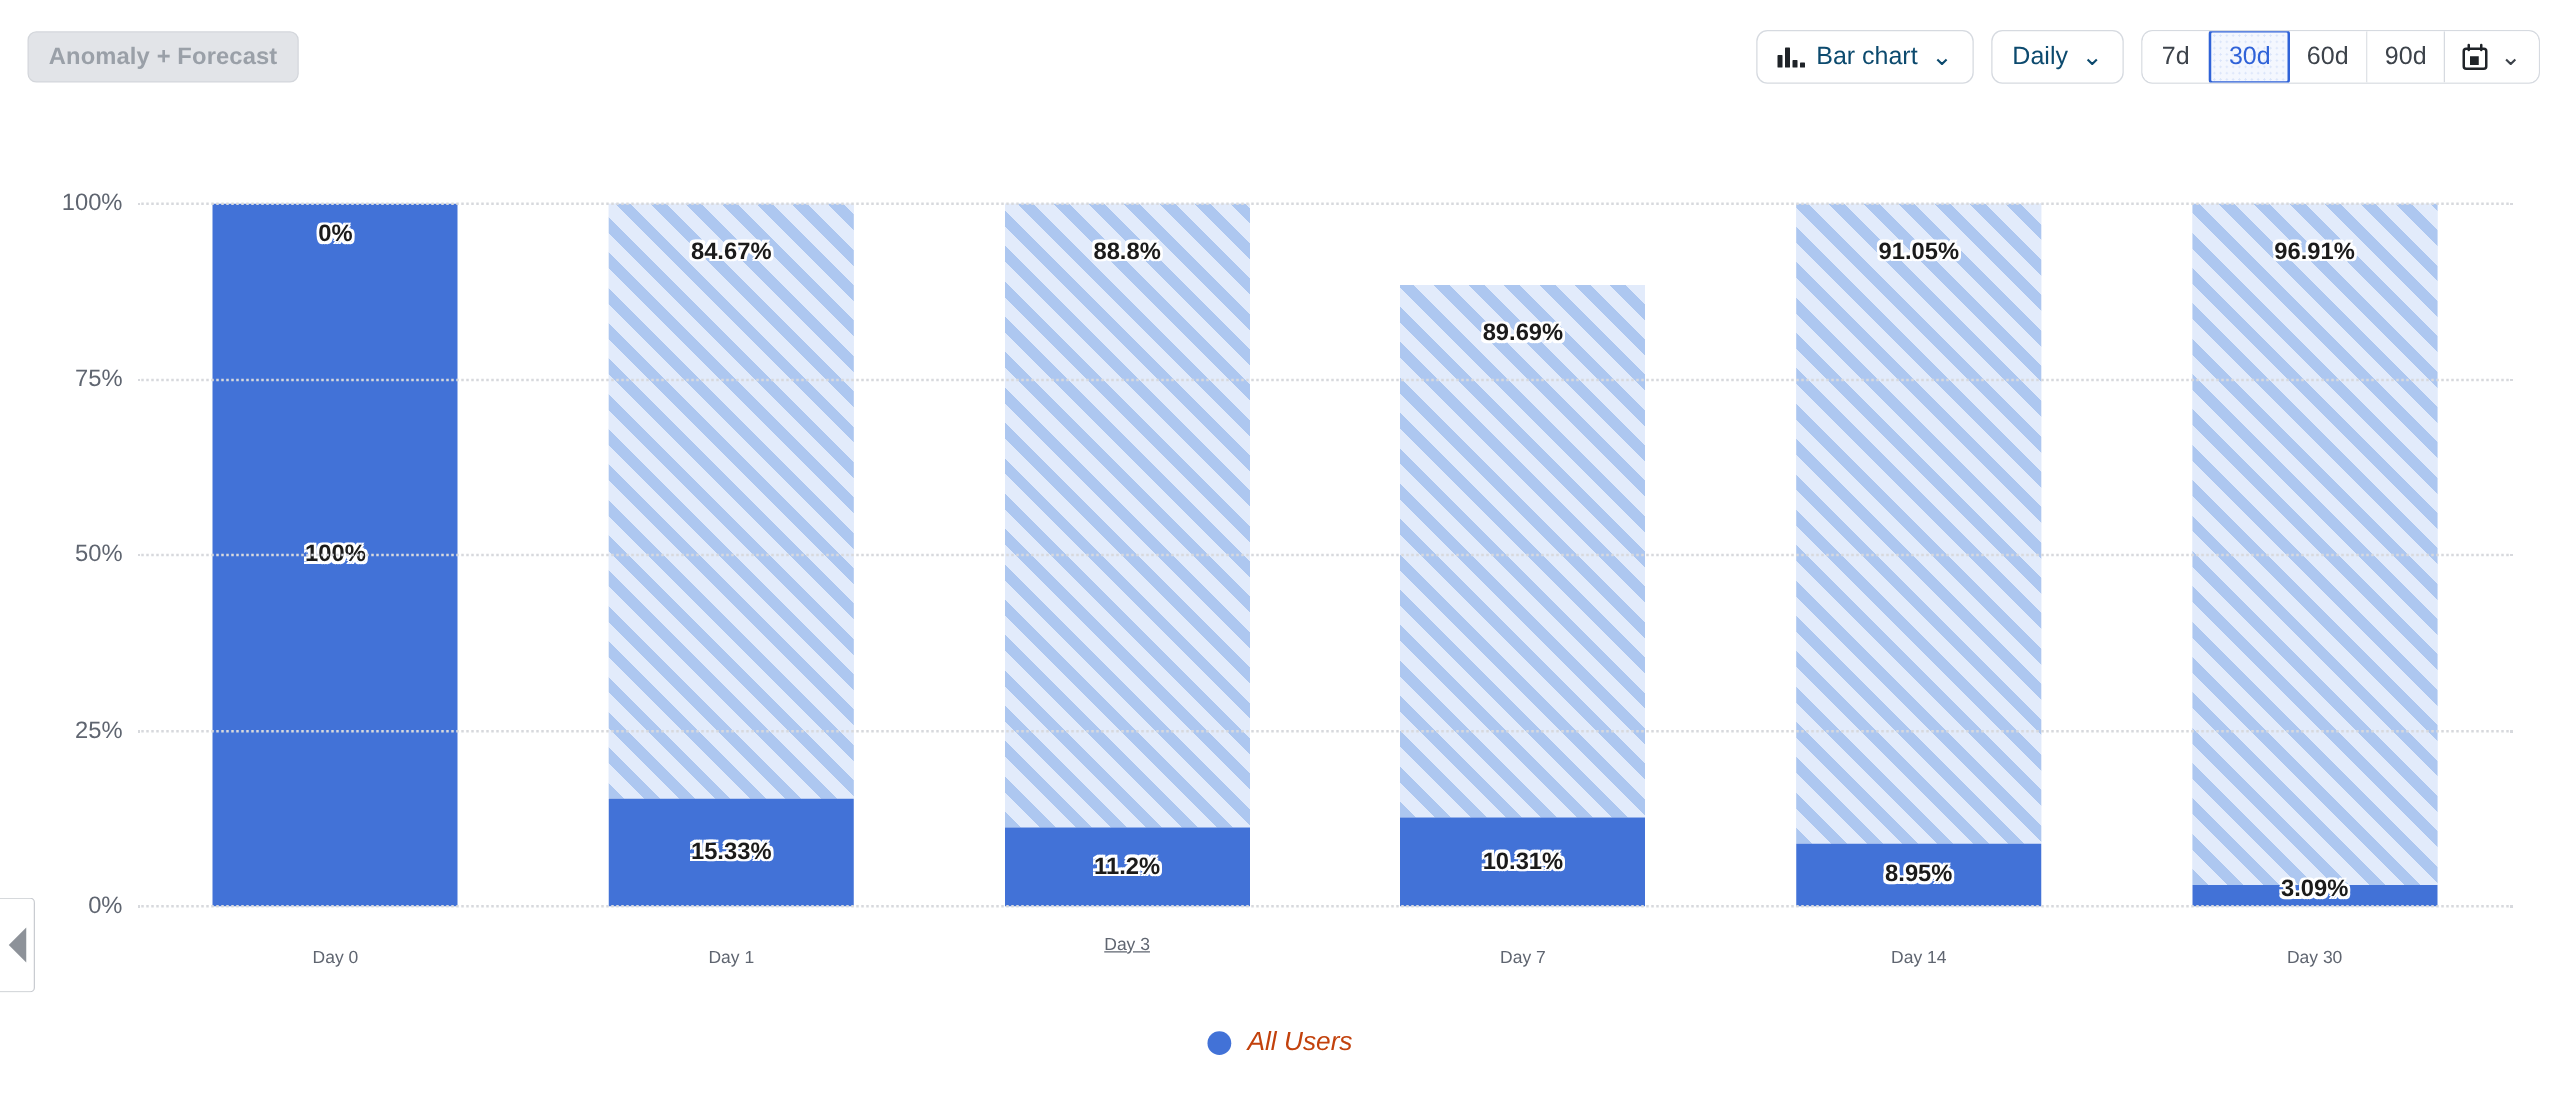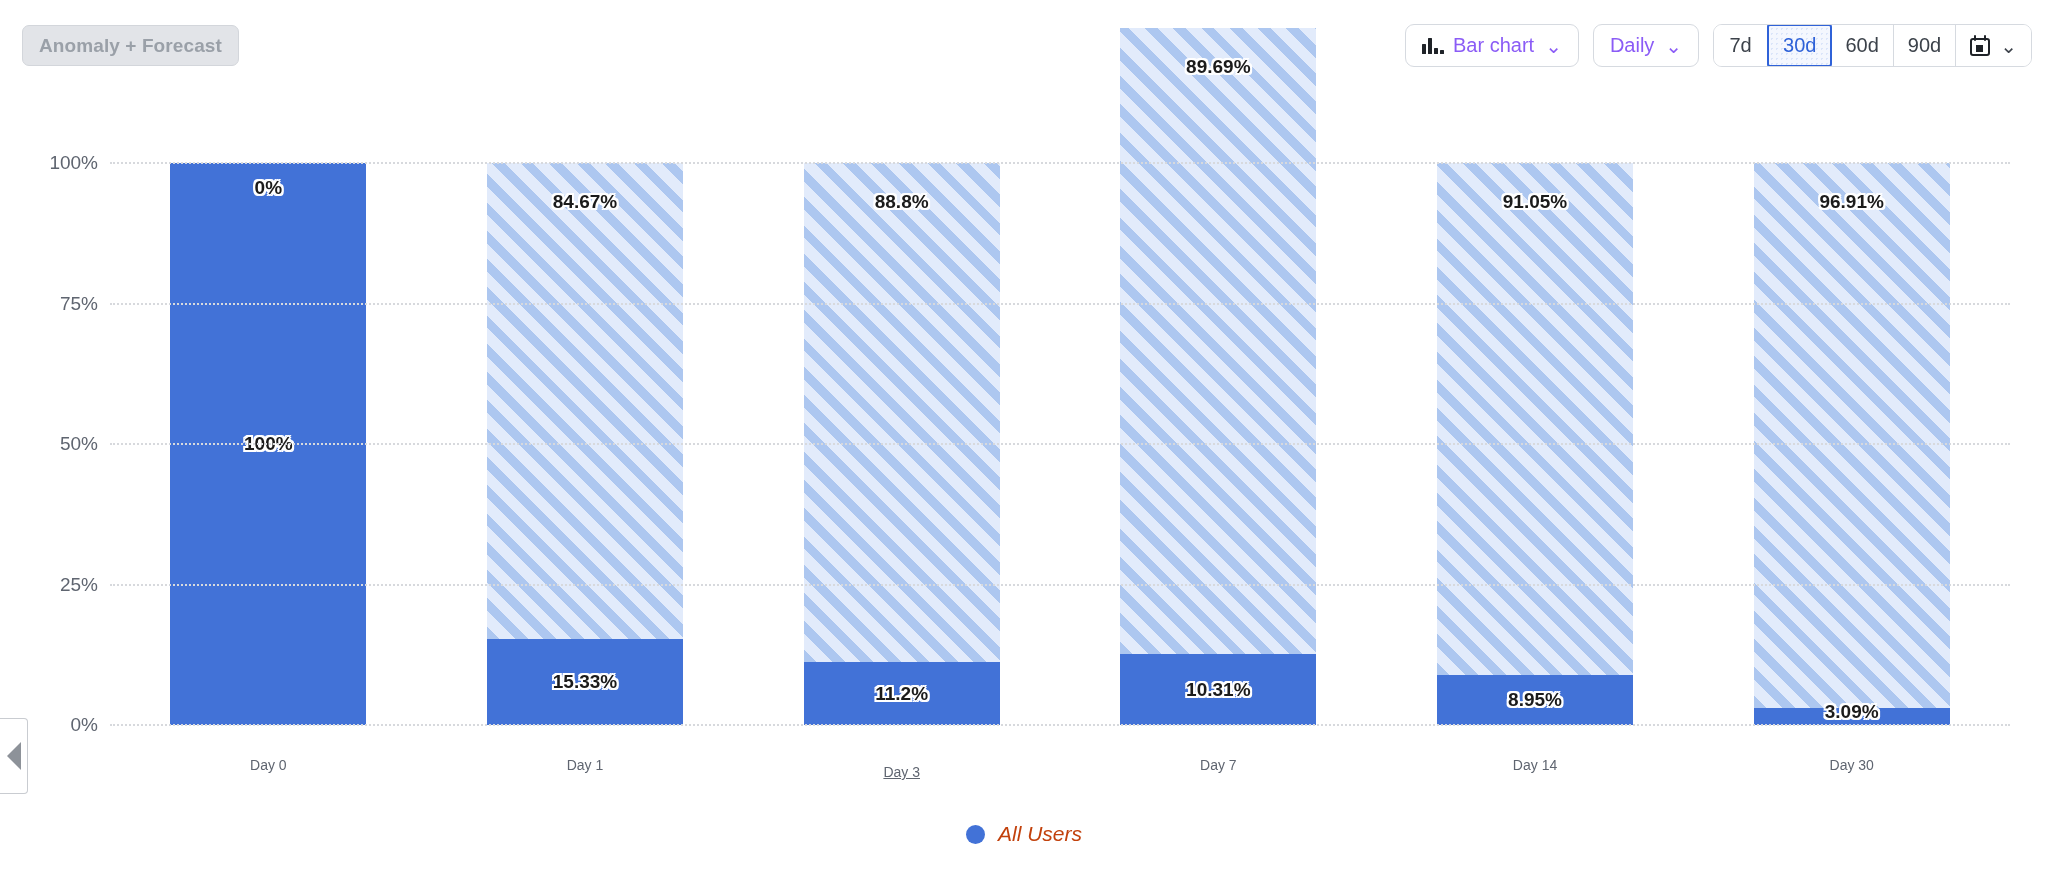--- a/index.html
+++ b/index.html
@@ -25,21 +25,21 @@
   }
 
   .toolbar-right {
     position:absolute; right:16px; top:24px;
     display:flex; align-items:center; gap:14px;
   }
   .pill {
     height:43px; display:flex; align-items:center; gap:9px;
     padding:0 16px; background:#fff;
     border:1px solid #d6dae0; border-radius:9px;
-    font-size:20px; color:#8b5cf6; white-space:nowrap; cursor:pointer;
+    font-size:20px; color:#0c4a6e; white-space:nowrap; cursor:pointer;
   }
   .pill .caret { display:inline-block; margin-left:2px; }
   .barchart-icon { display:inline-flex; align-items:flex-end; gap:2.5px; height:16px; }
   .barchart-icon i { display:block; width:3.5px; background:#1f2328; border-radius:.5px; }
   .barchart-icon i:nth-child(1){ height:10px; }
   .barchart-icon i:nth-child(2){ height:16px; }
   .barchart-icon i:nth-child(3){ height:6px; }
   .barchart-icon i:nth-child(4){ height:3.5px; }
 
   .seg {
@@ -236,25 +236,25 @@
           </div>
           <div class="bar-col">
             <div class="bar-stack" style="bottom: 67px;">
               <div class="seg-hatch" style="height: 499.056px;">
                 <span class="seg-label near-top" style="top: 28px;">88.8%</span>
               </div>
               <div class="seg-solid" style="height: 62.944px;">
                 <span class="seg-label mid">11.2%</span>
               </div>
             </div>
-            <div class="x-label" style="bottom: 12px; text-decoration: underline;">Day 3</div>
-          </div>
-          <div class="bar-col">
-            <div class="bar-stack" style="bottom: 67px;">
-              <div class="seg-hatch" style="height: 626px;">
+            <div class="x-label" style="bottom: 29px; text-decoration: underline;">Day 3</div>
+          </div>
+          <div class="bar-col">
+            <div class="bar-stack" style="bottom: 67px;">
+              <div class="seg-hatch" style="height: 426px;">
                 <span class="seg-label near-top" style="top: 28px;">89.69%</span>
               </div>
               <div class="seg-solid" style="height: 71px;">
                 <span class="seg-label mid">10.31%</span>
               </div>
             </div>
             <div class="x-label" style="bottom: 19px;">Day 7</div>
           </div>
           <div class="bar-col">
             <div class="bar-stack" style="bottom: 67px;">

